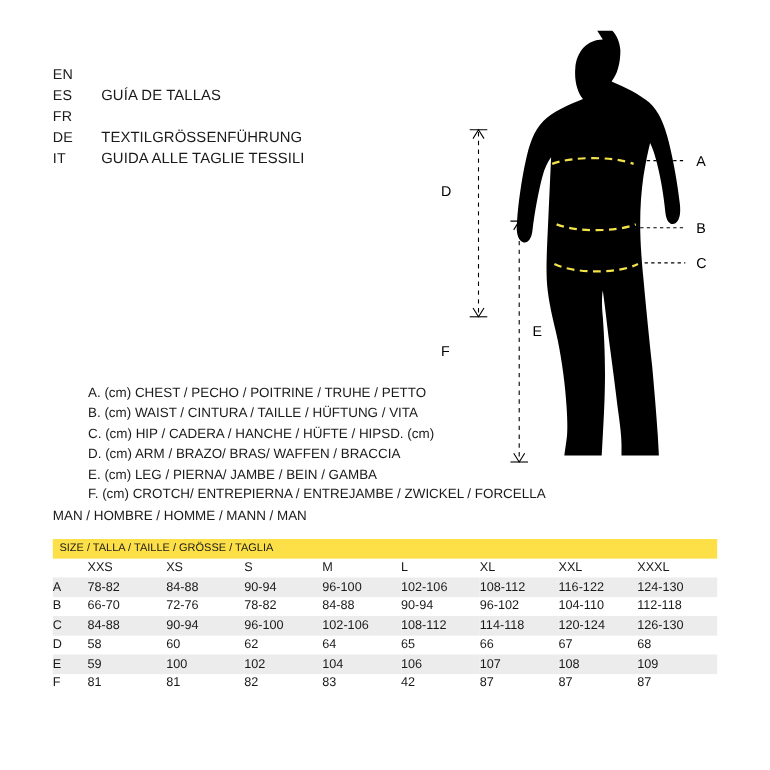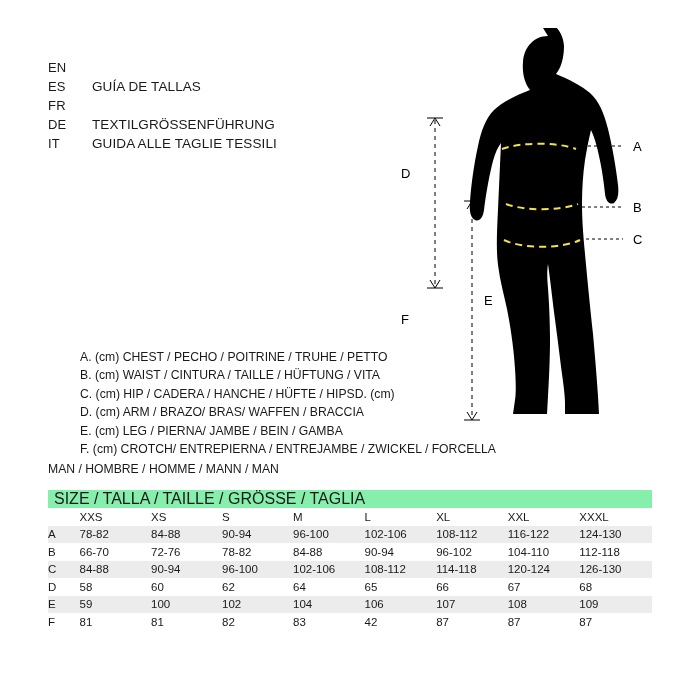--- a/index.html
+++ b/index.html
@@ -87,22 +87,22 @@
     font-size: 11.5px;
     color: #1a1a1a;
   }
   table.size-table td, table.size-table th {
     padding: 0;
     height: 17.5px;
     font-weight: normal;
     text-align: left;
   }
   .hdr-row td {
-    background: #86efac;
-    font-size: 16px;
+    background: #fde047;
+    font-size: 10px;
     height: 18px;
     margin-left: 40px;
   }
   .hdr-row td.first { padding-left: 6px; }
   .sizes-row td {
     background: #ffffff;
     height: 19px;
   }
   tr.shade td { background: #ececec; }
   tr.plain td { background: #ffffff; }

